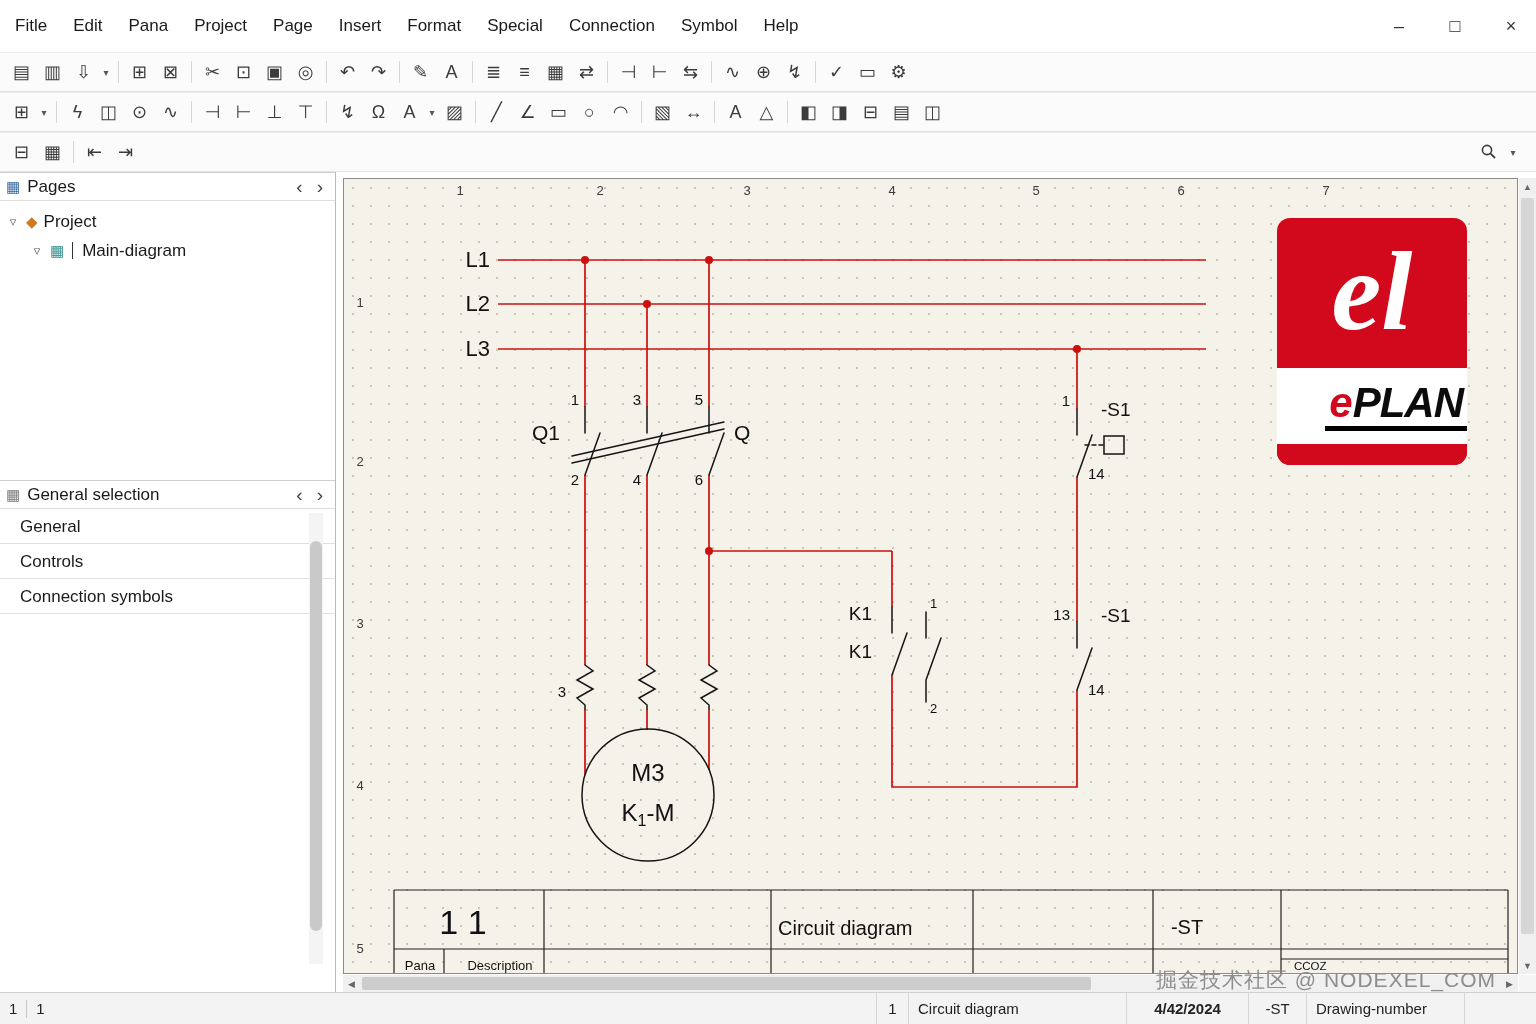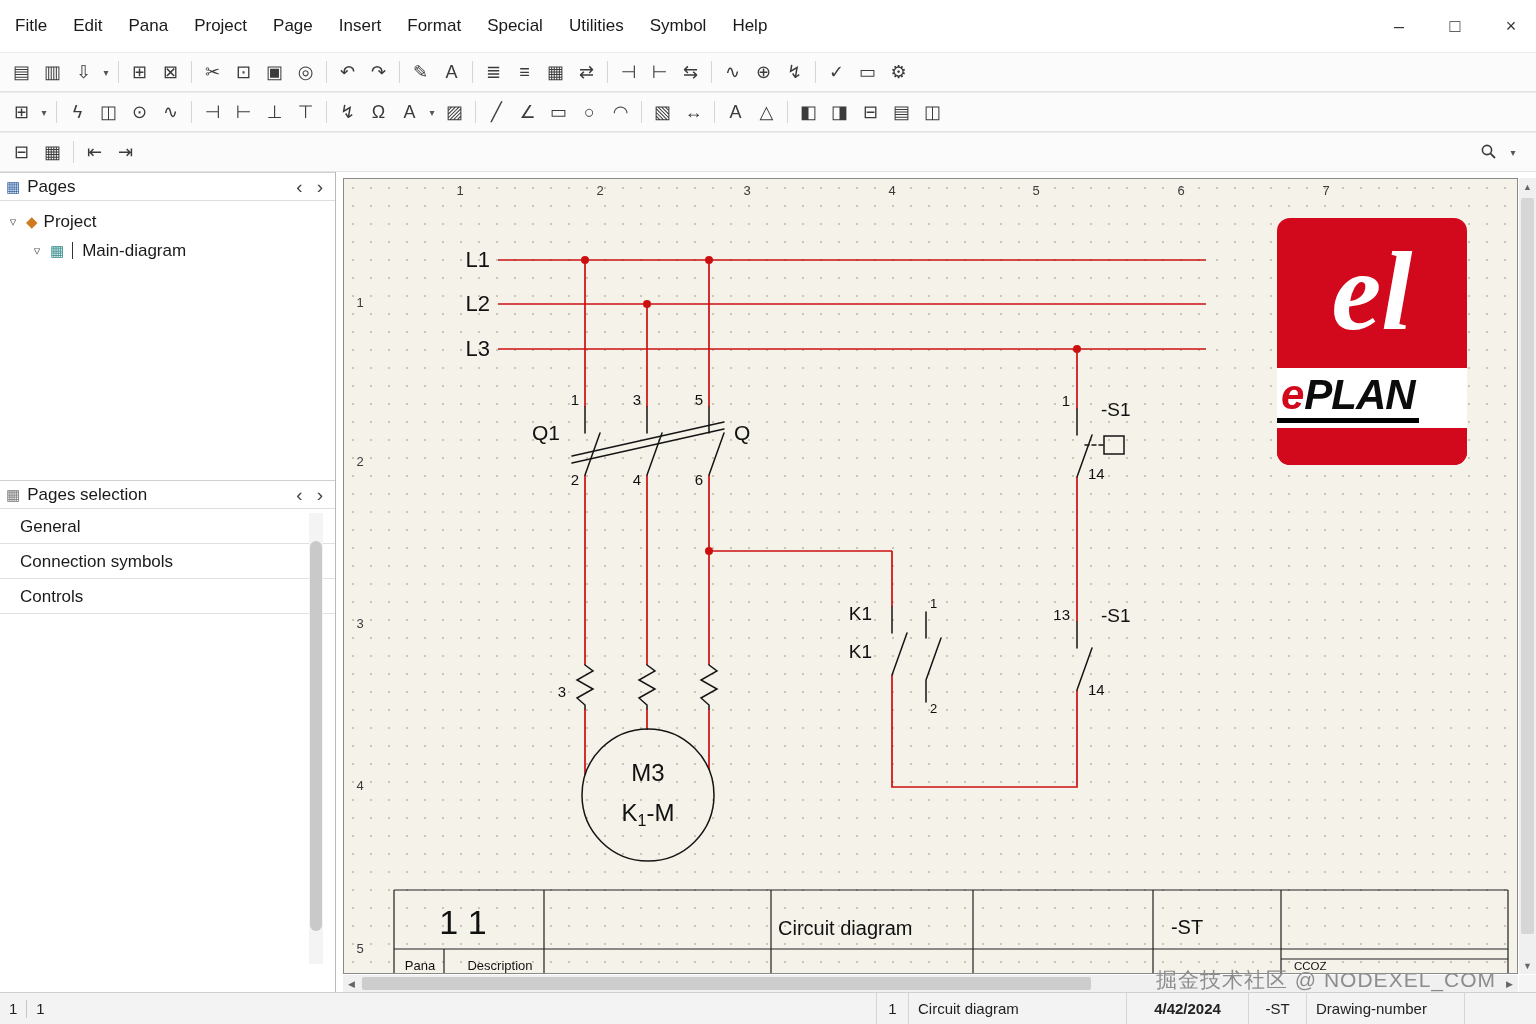--- a/index.html
+++ b/index.html
@@ -59,21 +59,21 @@
                  border:1px solid #8a8a8a; background-color:#f5f2ea;
                  background-image:radial-gradient(circle, #c9c4b6 1px, transparent 1.4px);
                  background-size:18px 18px; overflow:hidden; }
   .canvas-svg { position:absolute; inset:0; width:100%; height:100%; }
 
   
   .logo { position:absolute; left:933px; top:39px; width:190px; height:247px; border-radius:13px;
           background:#d2081c; overflow:hidden; display:flex; flex-direction:column; }
   .logo-el { height:150px; color:#fff; font-family:"Liberation Serif", serif; font-style:italic;
              font-weight:bold; font-size:112px; line-height:146px; text-align:center; }
-  .logo-band { height:60px; background:#fff; display:flex; align-items:center; justify-content:flex-start; }
+  .logo-band { height:76px; background:#fff; display:flex; align-items:center; justify-content:flex-end; }
   .logo-band-inner { font-style:italic; font-weight:bold; font-size:42px; line-height:44px;
                      border-bottom:5px solid #000; padding:0 4px 1px 4px; }
   .logo-e { color:#d2081c; } .logo-plan { color:#0c0c0c; letter-spacing:-1px; }
   .logo-foot { flex:1; background:#d2081c; }
 
   
   .hscroll { position:absolute; left:7px; right:18px; bottom:0; height:17px; background:#f0f0f0; display:flex; align-items:center; }
   .vscroll { position:absolute; right:0; top:6px; bottom:18px; width:17px; background:#f0f0f0; }
   .scroll-arrow { width:17px; height:17px; font-size:9px; color:#666; display:flex; align-items:center; justify-content:center; }
   .hthumb { height:13px; background:#cdcdcd; border-radius:2px; width:62%; margin:0 2px; }
@@ -127,21 +127,21 @@
       <div class="menu-item">Project</div>
 
       <div class="menu-item">Page</div>
 
       <div class="menu-item">Insert</div>
 
       <div class="menu-item">Format</div>
 
       <div class="menu-item">Special</div>
 
-      <div class="menu-item">Utilities</div>
+      <div class="menu-item">Connection</div>
 
       <div class="menu-item">Symbol</div>
 
       <div class="menu-item">Help</div>
     </div>
   <div class="win-controls">
     <div class="win-btn">–</div>
     <div class="win-btn">□</div>
     <div class="win-btn">×</div>
   </div>
@@ -497,33 +497,33 @@
           <span>Main-diagram</span>
         </div>
       </div>
     </div>
 
     <div class="splitter"></div>
 
     <div class="symbol-panel">
       <div class="panel-header">
         <span class="ph-icon" style="color:#777">▦</span>
-        <span>Pages selection</span>
+        <span>General selection</span>
         <span class="ph-chevrons">
           <span>‹</span>
           <span>›</span>
         </span>
       </div>
       <div class="symbol-list">
 
           <div class="symbol-item">General</div>
 
+          <div class="symbol-item">Controls</div>
+
           <div class="symbol-item">Connection symbols</div>
-
-          <div class="symbol-item">Controls</div>
         </div>
       <div class="sp-scroll">
         <div class="sp-thumb"></div>
       </div>
     </div>
   </div>
 
   <div class="canvas-outer">
     <div class="canvas-area">
 

